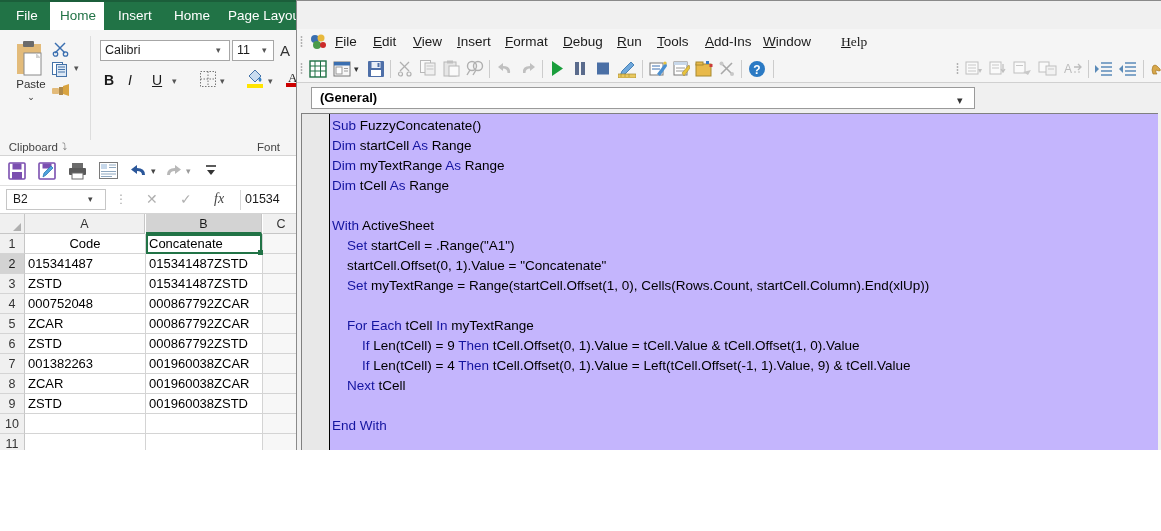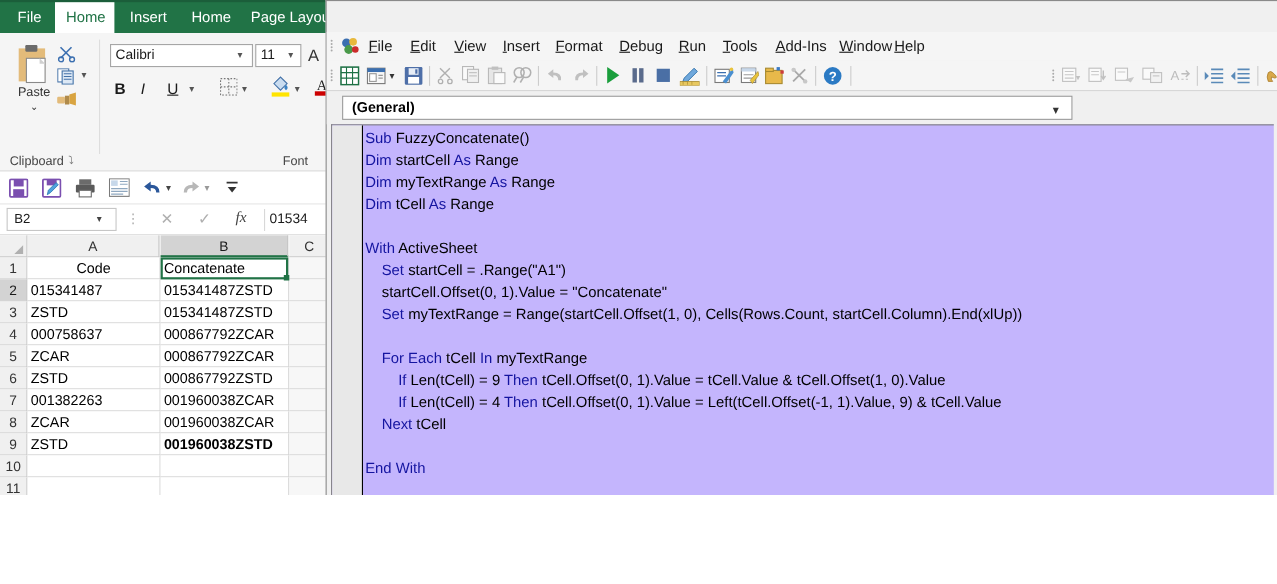--- a/index.html
+++ b/index.html
@@ -344,42 +344,42 @@
           <div class="cell" style="left: 263px; width: 37px; top: 20px; background: rgb(247, 247, 247);"></div>
           <div class="rowhdr sel" style="top: 40px;">2</div>
           <div class="cell" style="left: 25px; width: 121px; top: 40px;">015341487</div>
           <div class="cell" style="left: 146px; width: 117px; top: 40px;">015341487ZSTD</div>
           <div class="cell" style="left: 263px; width: 37px; top: 40px; background: rgb(247, 247, 247);"></div>
           <div class="rowhdr" style="top: 60px;">3</div>
           <div class="cell" style="left: 25px; width: 121px; top: 60px;">ZSTD</div>
           <div class="cell" style="left: 146px; width: 117px; top: 60px;">015341487ZSTD</div>
           <div class="cell" style="left: 263px; width: 37px; top: 60px; background: rgb(247, 247, 247);"></div>
           <div class="rowhdr" style="top: 80px;">4</div>
-          <div class="cell" style="left: 25px; width: 121px; top: 80px;">000758637</div>
+          <div class="cell" style="left: 25px; width: 121px; top: 80px;">000752048</div>
           <div class="cell" style="left: 146px; width: 117px; top: 80px;">000867792ZCAR</div>
           <div class="cell" style="left: 263px; width: 37px; top: 80px; background: rgb(247, 247, 247);"></div>
           <div class="rowhdr" style="top: 100px;">5</div>
           <div class="cell" style="left: 25px; width: 121px; top: 100px;">ZCAR</div>
           <div class="cell" style="left: 146px; width: 117px; top: 100px;">000867792ZCAR</div>
           <div class="cell" style="left: 263px; width: 37px; top: 100px; background: rgb(247, 247, 247);"></div>
           <div class="rowhdr" style="top: 120px;">6</div>
           <div class="cell" style="left: 25px; width: 121px; top: 120px;">ZSTD</div>
           <div class="cell" style="left: 146px; width: 117px; top: 120px;">000867792ZSTD</div>
           <div class="cell" style="left: 263px; width: 37px; top: 120px; background: rgb(247, 247, 247);"></div>
           <div class="rowhdr" style="top: 140px;">7</div>
           <div class="cell" style="left: 25px; width: 121px; top: 140px;">001382263</div>
           <div class="cell" style="left: 146px; width: 117px; top: 140px;">001960038ZCAR</div>
           <div class="cell" style="left: 263px; width: 37px; top: 140px; background: rgb(247, 247, 247);"></div>
           <div class="rowhdr" style="top: 160px;">8</div>
           <div class="cell" style="left: 25px; width: 121px; top: 160px;">ZCAR</div>
           <div class="cell" style="left: 146px; width: 117px; top: 160px;">001960038ZCAR</div>
           <div class="cell" style="left: 263px; width: 37px; top: 160px; background: rgb(247, 247, 247);"></div>
           <div class="rowhdr" style="top: 180px;">9</div>
           <div class="cell" style="left: 25px; width: 121px; top: 180px;">ZSTD</div>
-          <div class="cell" style="left: 146px; width: 117px; top: 180px; font-weight: bold;">001960038ZSTD</div>
+          <div class="cell" style="left: 146px; width: 117px; top: 180px;">001960038ZSTD</div>
           <div class="cell" style="left: 263px; width: 37px; top: 180px; background: rgb(247, 247, 247);"></div>
           <div class="rowhdr" style="top: 200px;">10</div>
           <div class="cell" style="left: 25px; width: 121px; top: 200px;"></div>
           <div class="cell" style="left: 146px; width: 117px; top: 200px;"></div>
           <div class="cell" style="left: 263px; width: 37px; top: 200px; background: rgb(247, 247, 247);"></div>
           <div class="rowhdr" style="top: 220px;">11</div>
           <div class="cell" style="left: 25px; width: 121px; top: 220px;"></div>
           <div class="cell" style="left: 146px; width: 117px; top: 220px;"></div>
           <div class="cell" style="left: 263px; width: 37px; top: 220px; background: rgb(247, 247, 247);"></div>
           <div class="rowhdr" style="top: 240px;">13</div>
@@ -419,21 +419,21 @@
           <div class="vba-menu-item" style="left: 38px;"><u>F</u>ile</div>
           <div class="vba-menu-item" style="left: 76px;"><u>E</u>dit</div>
           <div class="vba-menu-item" style="left: 116px;"><u>V</u>iew</div>
           <div class="vba-menu-item" style="left: 160px;"><u>I</u>nsert</div>
           <div class="vba-menu-item" style="left: 208px;"><u>F</u>ormat</div>
           <div class="vba-menu-item" style="left: 266px;"><u>D</u>ebug</div>
           <div class="vba-menu-item" style="left: 320px;"><u>R</u>un</div>
           <div class="vba-menu-item" style="left: 360px;"><u>T</u>ools</div>
           <div class="vba-menu-item" style="left: 408px;"><u>A</u>dd-Ins</div>
           <div class="vba-menu-item" style="left: 466px;"><u>W</u>indow</div>
-          <div class="vba-menu-item" style="left: 516px;"><u>H</u>elp</div>
+          <div class="vba-menu-item" style="left: 544px; font-family: Liberation Serif, serif;"><u>H</u>elp</div>
         </div>
     </div>
 
     <div class="vba-toolbar">
       <svg class="vba-drag-dots" style="top:7px;" viewBox="0 0 3 14">
         <circle cx="1.5" cy="2" r="0.9" fill="#aaa"></circle>
           <circle cx="1.5" cy="5" r="0.9" fill="#aaa"></circle>
         <circle cx="1.5" cy="8" r="0.9" fill="#aaa"></circle>
           <circle cx="1.5" cy="11" r="0.9" fill="#aaa"></circle>
       </svg>

